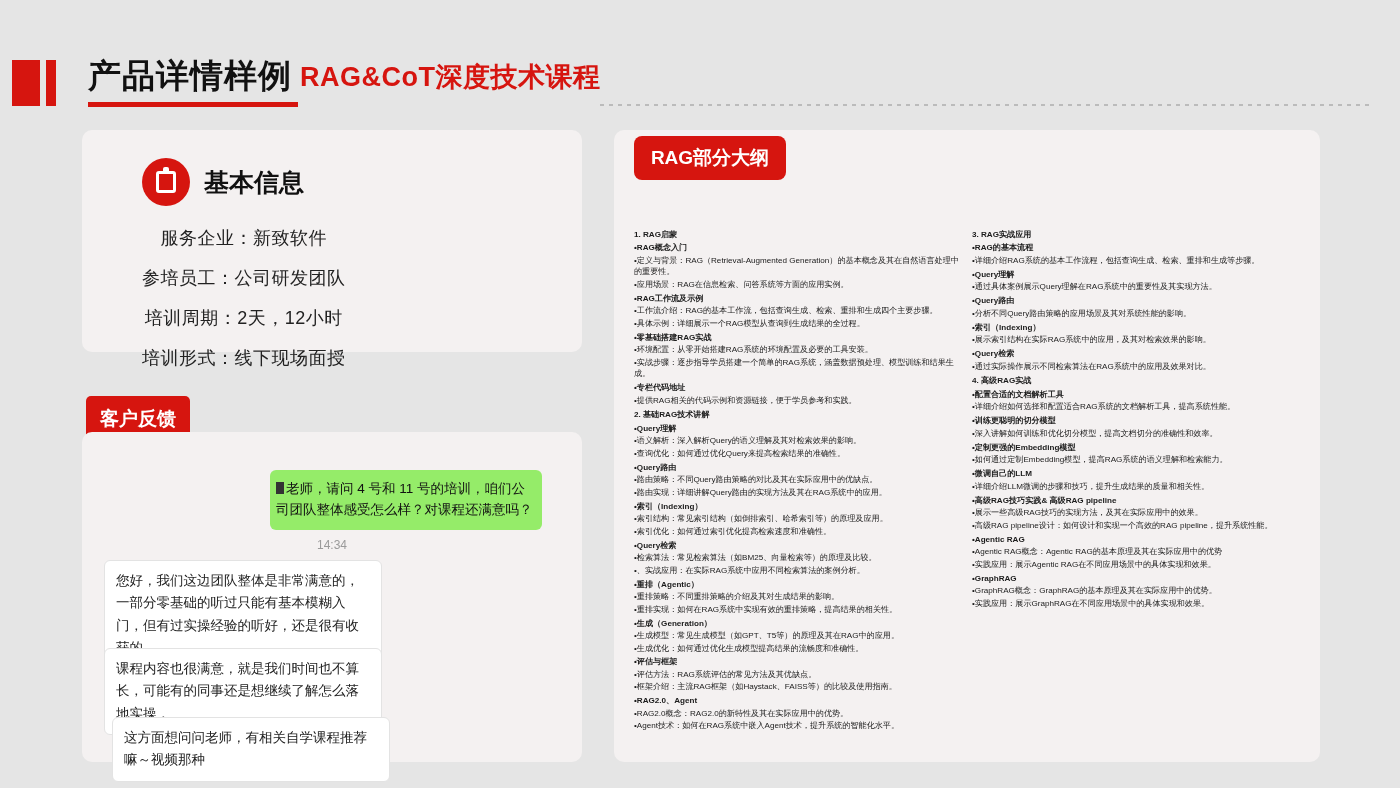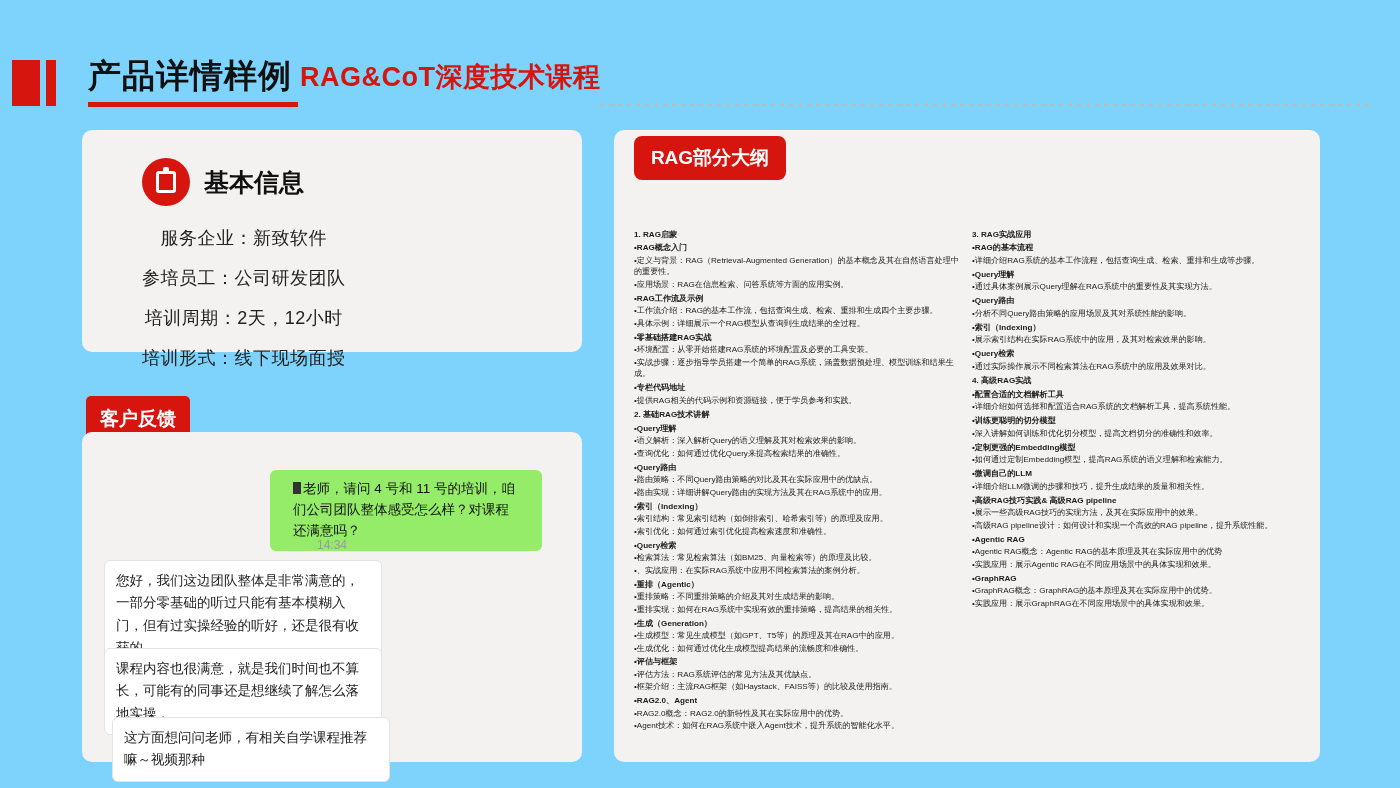--- a/index.html
+++ b/index.html
@@ -2,21 +2,21 @@
 <html><head>
 <meta charset="utf-8">
 <style>
   * { box-sizing: border-box; margin: 0; padding: 0; }
   html, body {
     width: 1400px; height: 788px;
     background: #ffffff;
     font-family: "Liberation Sans", "DejaVu Sans", sans-serif;
     overflow: hidden;
   }
-  .page { position: relative; width: 1400px; height: 788px; background:#7dd3fc; }
+  .page { position: relative; width: 1400px; height: 788px; background:#e5e5e5; }
 
   
   .hdr { position:absolute; left:0; top:48px; width:1400px; height:72px; }
   .hdr-bar-left { position:absolute; left:12px; top:12px; width:28px; height:46px; background:#d6150f; }
   .hdr-bar-left2 { position:absolute; left:46px; top:12px; width:10px; height:46px; background:#d6150f; }
   .hdr-title {
     position:absolute; left:88px; top:6px;
     font-size:33px; font-weight:bold; color:#111; letter-spacing:1px;
     white-space:nowrap;
   }
@@ -58,21 +58,21 @@
     position:absolute; left:86px; top:396px; width:104px; height:46px;
     background:#d6150f; border-radius:5px;
   }
   .fb-tag span { display:block; text-align:center; line-height:46px; color:#fff; font-size:19px; font-weight:bold; }
   .chat {
     position:absolute; left:82px; top:432px; width:500px; height:330px;
     background:#f4f1f1; border-radius:10px;
   }
   .bubble-out {
     position:absolute; right:40px; top:38px; width:272px;
-    background:#95ec69; border-radius:6px; padding:9px 23px;
+    background:#95ec69; border-radius:6px; padding:9px 6px;
     font-size:13.5px; line-height:1.55; color:#111;
   }
   .bubble-out .blk { display:inline-block; width:8px; height:12px; background:#333; vertical-align:-1px; margin-right:2px; }
   .chat-time {
     position:absolute; left:0; right:0; top:106px; text-align:center;
     font-size:12px; color:#9a9a9a;
   }
   .bubble-in {
     position:absolute; left:22px; width:278px;
     background:#fff; border:1px solid #e3e3e3; border-radius:6px; padding:9px 11px;

